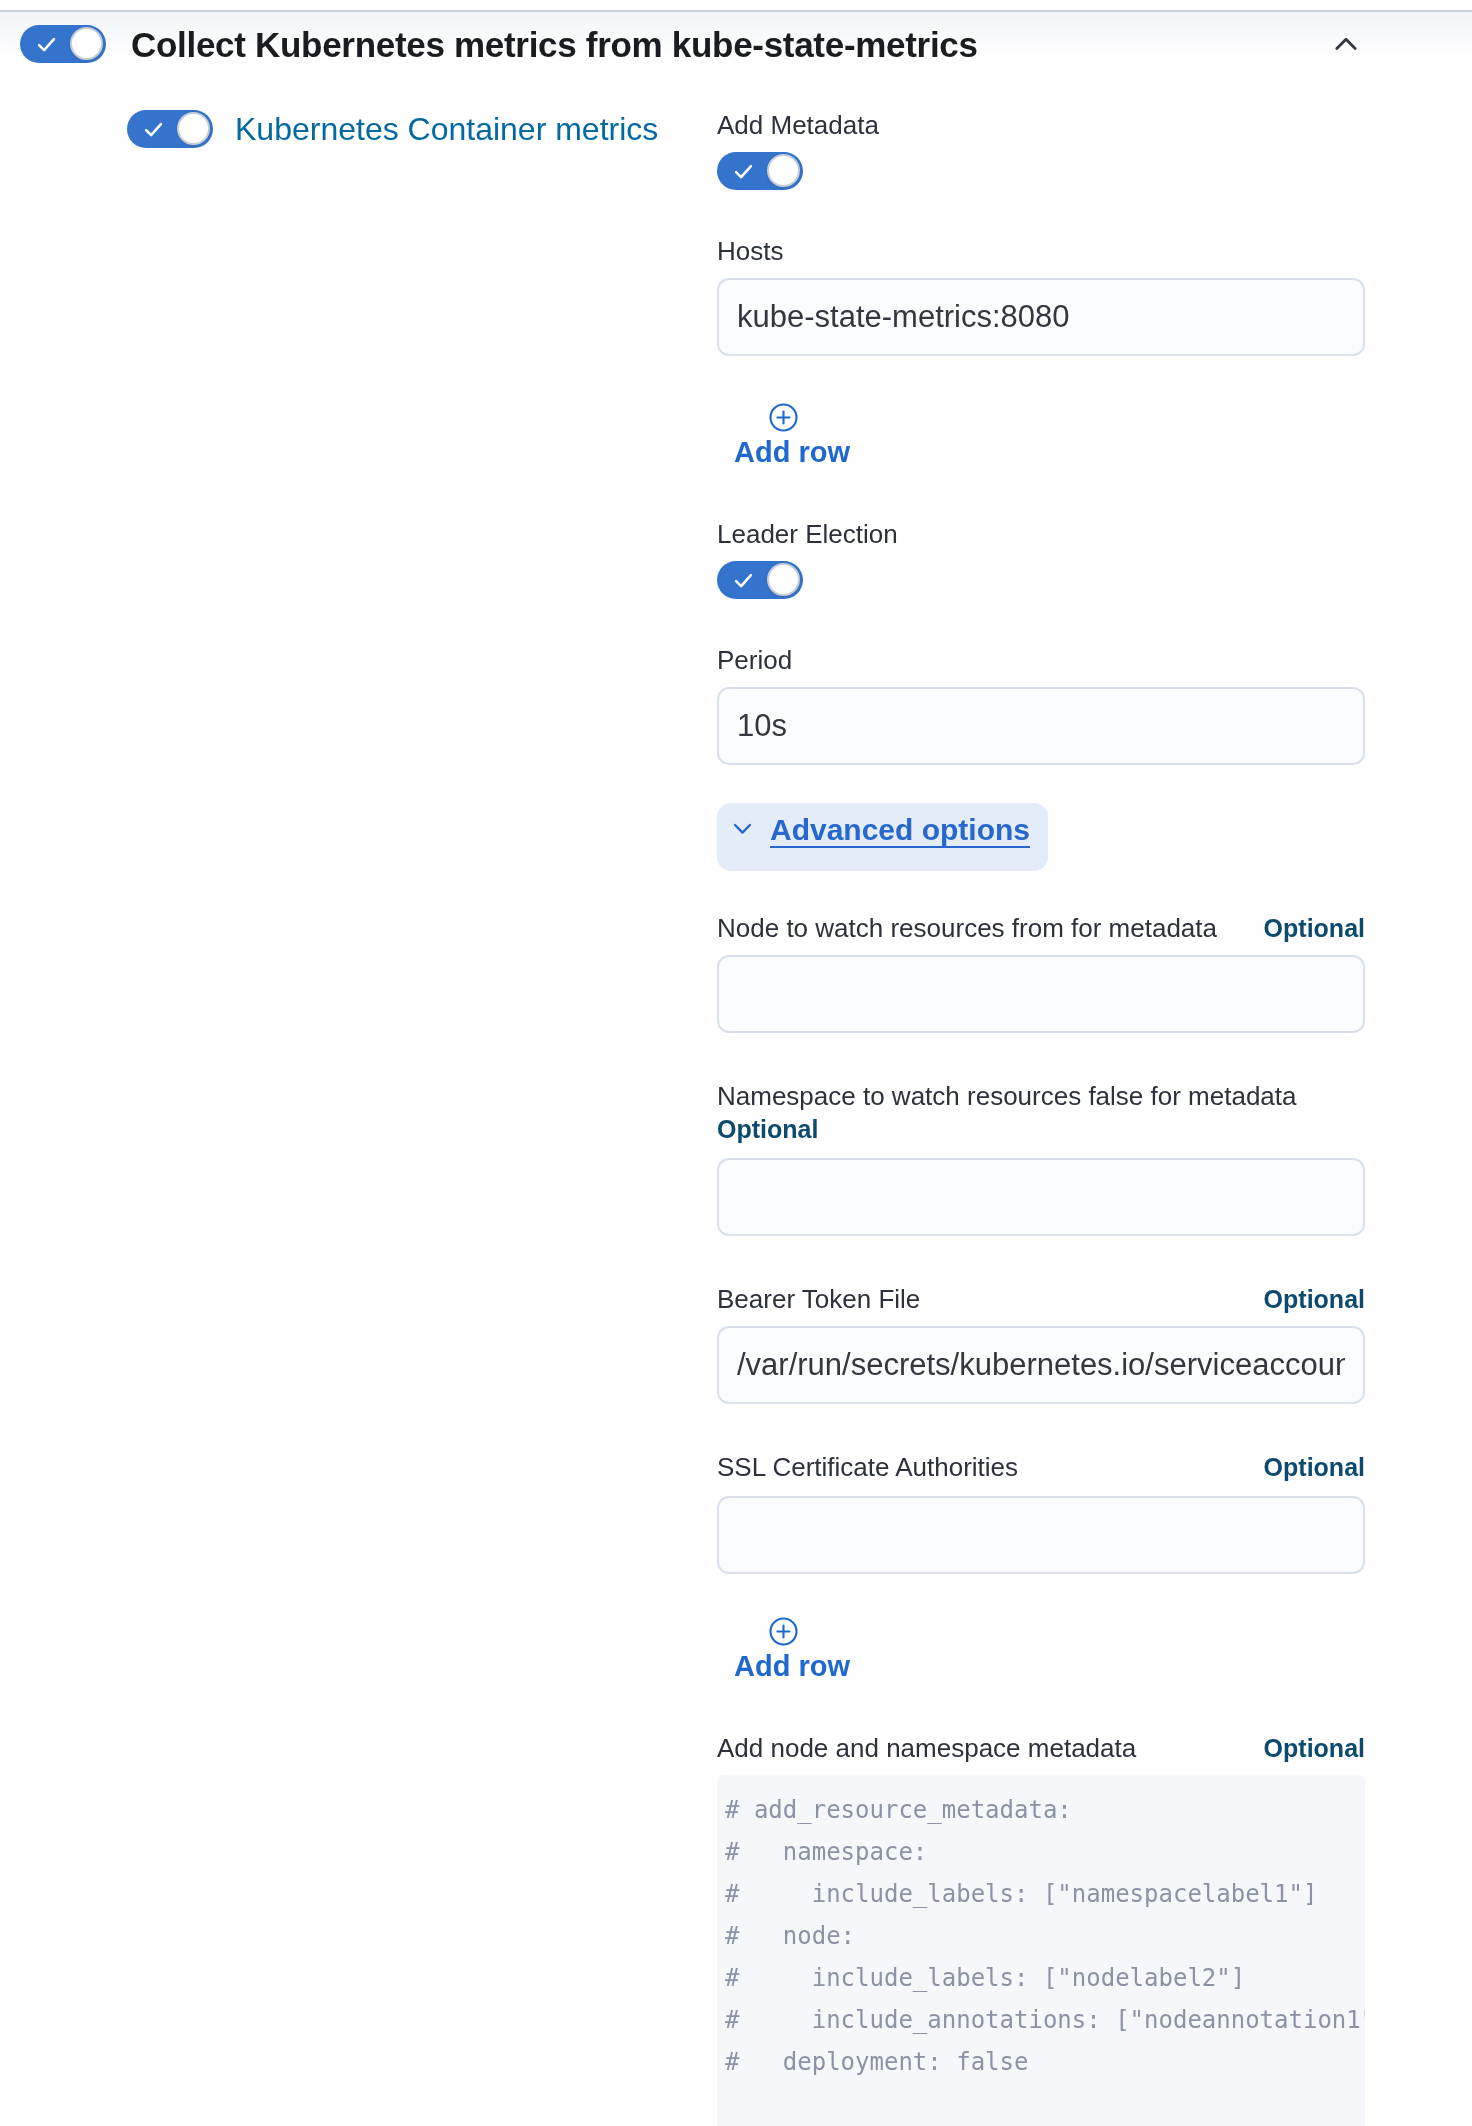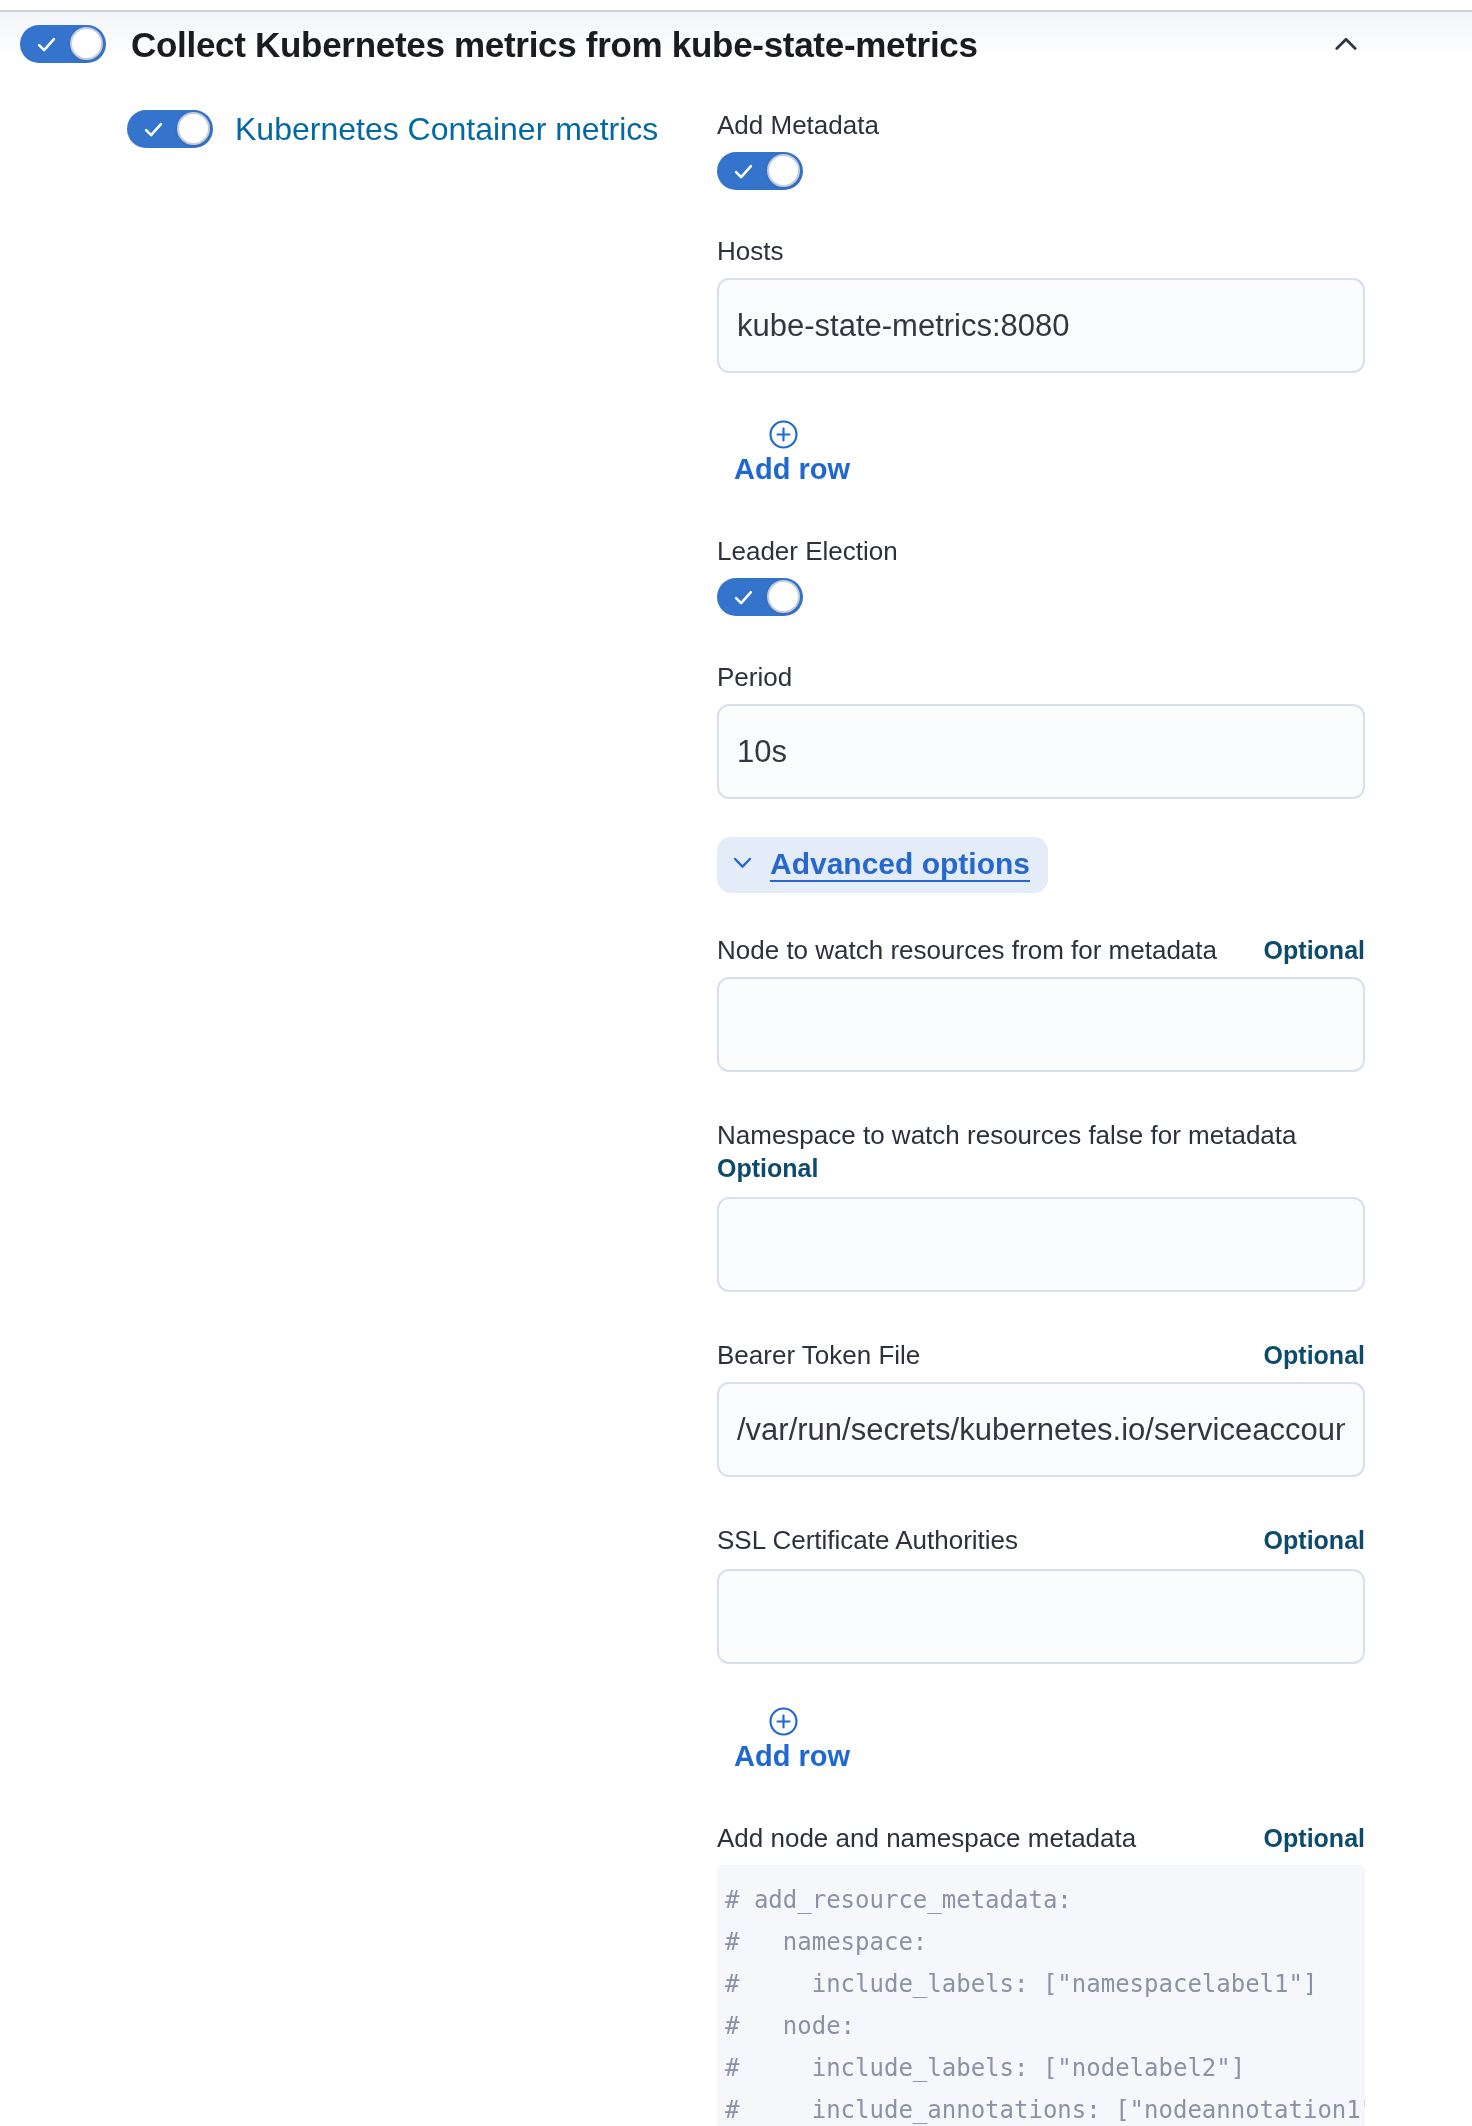--- a/index.html
+++ b/index.html
@@ -37,32 +37,32 @@
   .stream-desc{ margin-top:26px; font-size:31px; line-height:43px; color:#69707d; max-width:580px; }
 
   .right-col{ flex:0 0 648px; display:flex; flex-direction:column; }
 
   
   .field-label{ font-size:26px; line-height:30px; font-weight:400; color:#2c313c; white-space:nowrap; }
   .label-row{ display:flex; justify-content:space-between; align-items:baseline; }
   .optional{ font-size:25px; font-weight:700; color:#0c4a6e; }
 
   .text-input{
-    width:648px; height:95px; border:2px solid #d9dfeb; border-radius:12px;
+    width:648px; height:78px; border:2px solid #d9dfeb; border-radius:12px;
     background:#fbfcfe; font-family:"Liberation Sans",sans-serif;
     font-size:31px; color:#343741; padding:0 18px;
     white-space:nowrap; overflow:hidden; outline:none;
   }
 
   .add-row{ display:flex; align-items:center; background:none; border:none; cursor:pointer; align-self:flex-start;flex-direction:column; }
   .add-row .lbl{ font-size:29px; font-weight:700; color:#1f68cf; margin-left:17px; }
 
   .advanced-btn{ display:inline-flex; align-items:center; align-self:flex-start;
     background:#e4ecf9; border:none; border-radius:14px; cursor:pointer;
-    padding:10px 18px 12px 12px; }
+    padding:10px 18px 24px 12px; }
   .advanced-btn .lbl{ font-size:30px; font-weight:700; color:#2668cd; margin-left:14px;
     text-decoration:underline; text-underline-offset:6px; text-decoration-thickness:2px; }
 
   .code-area{
     width:648px; height:438px; background:#f5f7fa; border:none; border-radius:6px;
     font-family:"DejaVu Sans Mono", monospace; font-size:24px; line-height:42px;
     color:#8b92a5; padding:14px 0 0 8px; resize:none; outline:none;
     white-space:pre; overflow:hidden;
   }  .mb12{margin-bottom:12px;} .mb14{margin-bottom:14px;}
   .mb4{margin-bottom:4px;}  .mb38{margin-bottom:38px;} .mb42{margin-bottom:42px;}

